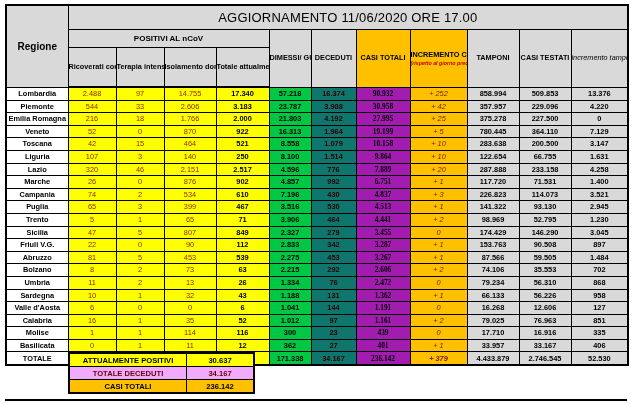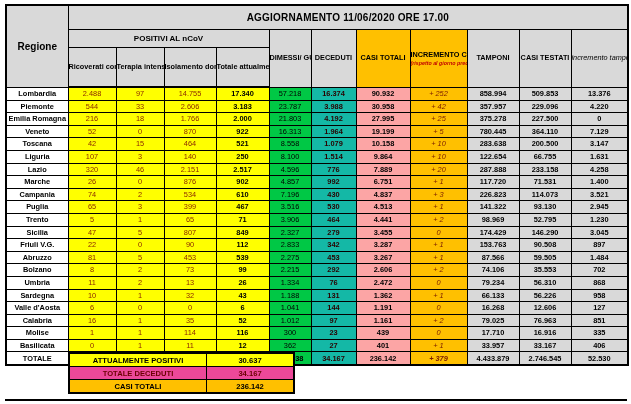--- a/index.html
+++ b/index.html
@@ -11,57 +11,57 @@
   
   table.main{
     position:absolute;left:5px;top:4px;width:622px;
     border-collapse:collapse;table-layout:fixed;
     border:2px solid #000;
   }
   table.main th, table.main td{
     border:1px solid #000;padding:0;text-align:center;vertical-align:middle;
     overflow:hidden;white-space:nowrap;
   }
-  .titlebar{height:23px;background:#D9D9D9;font-size:10px;font-weight:bold;letter-spacing:.2px;}
+  .titlebar{height:23px;background:#D9D9D9;font-size:13px;font-weight:normal;letter-spacing:.2px;}
   .regione-h{background:#D9D9D9;font-size:10px;font-weight:bold;}
   .group-h{height:17px;background:#D9D9D9;font-size:8px;font-weight:bold;margin-top:28px;}
   .sub-h{height:38px;background:#D9D9D9;font-size:7.3px;font-weight:bold;line-height:1.2;white-space:normal;}
   .h2{background:#D9D9D9;font-size:7.3px;font-weight:bold;line-height:1.2;white-space:normal;}
   .casi-h{background:#FFC000;}
   .incr-h{background:#FFC000;}
   .incr-note{display:block;font-size:5.3px;font-style:italic;font-weight:600;color:#C00000;line-height:1.15;}
   .incrt-h{font-style:italic;font-weight:500;}
   tr.rC th{border-bottom-width:2px;}
   .thickL{border-left-width:2px;}
   
   .datarow td{height:11.6px;font-size:7.4px;line-height:1;}
   .c0{background:#ffffff;font-weight:bold;font-size:7.2px;}
   .c1,.c2,.c3{background:#FFFF00;color:#8a2800;}
   .c4{background:#FFFF00;font-weight:bold;color:#000;}
-  .c5{background:#00C845;font-weight:normal;color:#000;}
-  .c6{background:#14b8a6;color:#2b0000;font-weight:bold;}
-  .c7{background:#fca5a5;font-weight:bold;color:#000;}
+  .c5{background:#00C845;font-weight:bold;color:#000;}
+  .c6{background:#0f766e;color:#2b0000;font-weight:bold;}
+  .c7{background:#a21caf;font-weight:bold;color:#000;font-family:Liberation Serif, serif;}
   .c8{background:#FFC000;color:#7d2000;font-style:italic;}
   .c9,.c10,.c11{background:#D9D9D9;font-weight:bold;color:#000;}
   .totrow td{border-top-width:2px;font-weight:bold;}
   .totrow .c1,.totrow .c2,.totrow .c3{color:#7a2400;}
   
   table.summary{
     position:absolute;left:68px;top:352px;border-collapse:collapse;
     border:2px solid #000;
   }
   table.summary td{
-    border:1px solid #000;height:12px;padding:0 20px;text-align:center;
+    border:1px solid #000;height:12px;padding:0 10px;text-align:center;
     font-size:7.6px;font-weight:bold;color:#000;margin-top:14px;
   }
   .s-label{width:96px;}
   .s-value{width:46px;}
   .bg-yellow{background:#FFFF00;}
   .bg-green{background:#00C845;}
-  .bg-red{background:#ec4899;color:#6b0000 !important;}
+  .bg-red{background:#f0abfc;color:#6b0000 !important;}
   .bg-orange{background:#FFC000;}
   .bottom-line{position:absolute;left:5px;top:399px;width:622px;height:2px;background:#000;}
 </style>
 </head>
 <body>
 
 <table class="main">
   <colgroup>
     <col style="width:62px">
       <col style="width:48px">
@@ -296,21 +296,21 @@
         <td class="c8 thickL">+ 1</td>
         <td class="c9 thickL">87.566</td>
         <td class="c10 thickL">59.505</td>
         <td class="c11 thickL">1.484</td>
       </tr>
       <tr class="datarow">
         <td class="c0">Bolzano</td>
         <td class="c1 thickL">8</td>
         <td class="c2">2</td>
         <td class="c3">73</td>
-        <td class="c4">99</td>
+        <td class="c4">63</td>
         <td class="c5 thickL">2.215</td>
         <td class="c6 thickL">292</td>
         <td class="c7 thickL">2.606</td>
         <td class="c8 thickL">+ 2</td>
         <td class="c9 thickL">74.106</td>
         <td class="c10 thickL">35.553</td>
         <td class="c11 thickL">702</td>
       </tr>
       <tr class="datarow">
         <td class="c0">Umbria</td>

